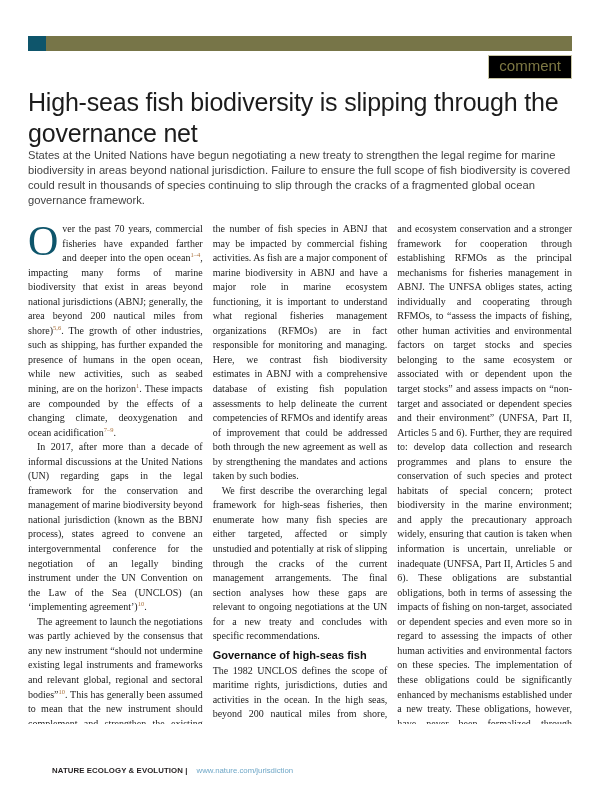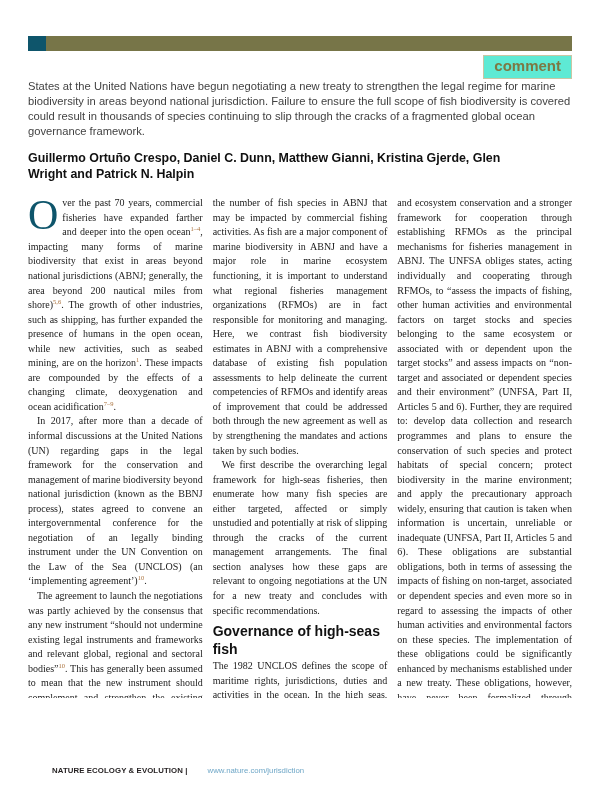--- a/index.html
+++ b/index.html
@@ -23,22 +23,22 @@
     font-family:"Liberation Sans",sans-serif;
     overflow:hidden;
   }
   .top-bar{display:flex;height:15px;width:100%;}
   .top-bar .teal-square{width:18px;height:15px;background:var(--teal);}
   .top-bar .olive-strip{flex:1;height:15px;background:var(--olive);}
   .kicker-row{display:flex;justify-content:flex-end;margin-top:4px;}
   .kicker-box{
     border:1px solid var(--kicker_border);
     padding:1px 10px 3px 10px;
-    font-size:15px;font-weight:bold;color:var(--kicker_text);
-    line-height:1.2;background:#5eead4;
+    font-size:15px;font-weight:normal;color:var(--kicker_text);
+    line-height:1.2;background:#000000;
   }
   .title{
     margin-top:8px;
     font-size:25px;line-height:1.22;font-weight:500;
     color:var(--ink);letter-spacing:-0.2px;
   }
   .standfirst{
     font-size:11.2px;line-height:1.34;color:#424242;
     max-width:544px;
   }
@@ -64,49 +64,49 @@
     color:var(--teal);
     font-family:"Liberation Serif",serif;
   }
   sup.ref{
     color:var(--ref);
     font-size:6.5px;line-height:0;
     cursor:pointer;
   }
   .sec-heading{
     font-family:"Liberation Sans",sans-serif;
-    font-size:14px;font-weight:bold;color:#111;
+    font-size:11px;font-weight:bold;color:#111;
     margin:5px 0 1px 0;line-height:1.25;
   }
   .footer{
     margin-top:auto;
-    display:flex;align-items:baseline;gap:20px;
+    display:flex;align-items:baseline;gap:9px;
     font-size:7.8px;line-height:1.2;padding-left:24px;
   }
   .footer .journal{font-weight:bold;color:#231f20;letter-spacing:0.1px;}
   .footer .url{color:var(--link);text-decoration:none;cursor:pointer;}
 </style>
 </head>
 <body>
 
 <div class="page">
 
   <div class="top-bar">
     <div class="teal-square"></div>
     <div class="olive-strip"></div>
   </div>
 
   <div class="kicker-row">
     <div class="kicker-box">comment</div>
   </div>
 
+  <h1 class="title">High-seas fish biodiversity is slipping through the governance net</h1>
 
   <p class="standfirst">States at the United Nations have begun negotiating a new treaty to strengthen the legal regime for marine biodiversity in areas beyond national jurisdiction. Failure to ensure the full scope of fish biodiversity is covered could result in thousands of species continuing to slip through the cracks of a fragmented global ocean governance framework.</p>
 
-  <p class="authors">Guillermo Ortuño Crespo, Daniel C. Dunn, Matthew Gianni, Kristina Gjerde, Glen Wright and Patrick N. Halpin</p>
 
   <div class="body-columns">
     <div class="col">
         <p class="body-p"><span class="dropcap">O</span>ver the past 70 years, commercial fisheries have expanded farther and deeper into the open ocean<sup class="ref">1–4</sup>, impacting many forms of marine biodiversity that exist in areas beyond national jurisdictions (ABNJ; generally, the area beyond 200 nautical miles from shore)<sup class="ref">5,6</sup>. The growth of other industries, such as shipping, has further expanded the presence of humans in the open ocean, while new activities, such as seabed mining, are on the horizon<sup class="ref">1</sup>. These impacts are compounded by the effects of a changing climate, deoxygenation and ocean acidification<sup class="ref">7–9</sup>.</p>
         <p class="body-p indent">In 2017, after more than a decade of informal discussions at the United Nations (UN) regarding gaps in the legal framework for the conservation and management of marine biodiversity beyond national jurisdiction (known as the BBNJ process), states agreed to convene an intergovernmental conference for the negotiation of an legally binding instrument under the UN Convention on the Law of the Sea (UNCLOS) (an ‘implementing agreement’)<sup class="ref">10</sup>.</p>
         <p class="body-p indent">The agreement to launch the negotiations was partly achieved by the consensus that any new instrument “should not undermine existing legal instruments and frameworks and relevant global, regional and sectoral bodies”<sup class="ref">10</sup>. This has generally been assumed to mean that the new instrument should complement and strengthen the existing framework and prevent the adoption of weaker or dissonant management measures. However, a small number of states wish to see commercial fisheries (including all forms of fish biodiversity, which they group as a commercial resource whether or not it is harvested) excluded from a new agreement and are concerned that any new provisions will inevitably undermine existing fisheries management bodies. However, there is a significant difference between the number of fish species subject to management and</p>
       </div>
     <div class="col">
         <p class="body-p">the number of fish species in ABNJ that may be impacted by commercial fishing activities. As fish are a major component of marine biodiversity in ABNJ and have a major role in marine ecosystem functioning, it is important to understand what regional fisheries management organizations (RFMOs) are in fact responsible for monitoring and managing. Here, we contrast fish biodiversity estimates in ABNJ with a comprehensive database of existing fish population assessments to help delineate the current competencies of RFMOs and identify areas of improvement that could be addressed both through the new agreement as well as by strengthening the mandates and actions taken by such bodies.</p>
         <p class="body-p indent">We first describe the overarching legal framework for high-seas fisheries, then enumerate how many fish species are either targeted, affected or simply unstudied and potentially at risk of slipping through the cracks of the current management arrangements. The final section analyses how these gaps are relevant to ongoing negotiations at the UN for a new treaty and concludes with specific recommendations.</p>

